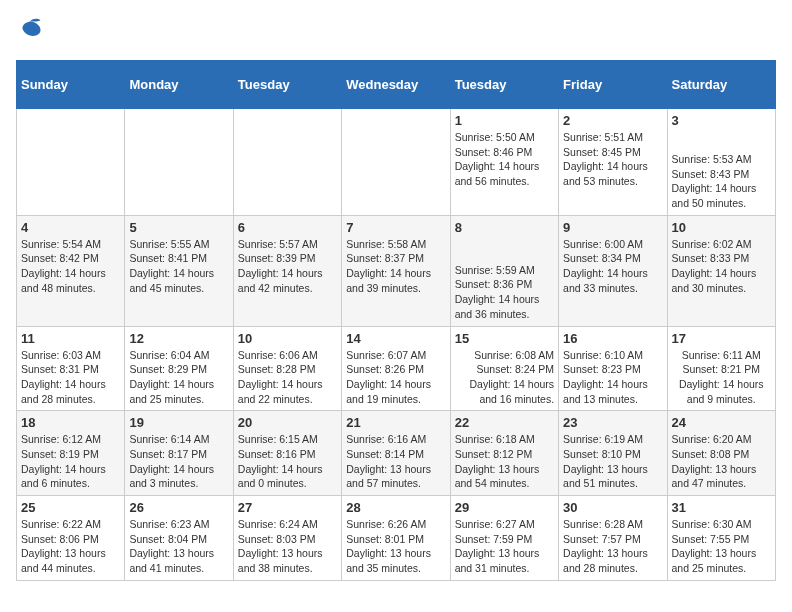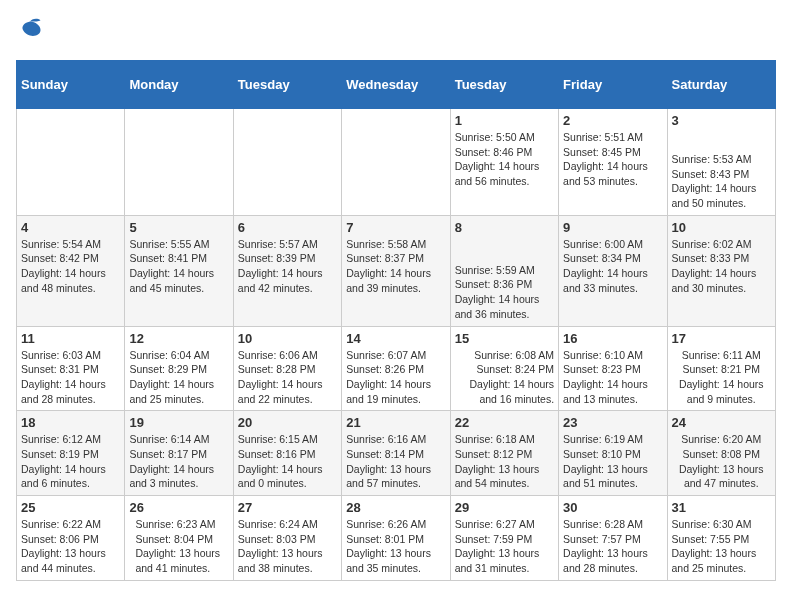--- a/index.html
+++ b/index.html
@@ -267,35 +267,35 @@
 Daylight: 13 hours and 54 minutes.</div>
         </td>
         <td>
           <span class="day-num">23</span>
           <div class="day-info" style="white-space: pre-line;">Sunrise: 6:19 AM
 Sunset: 8:10 PM
 Daylight: 13 hours and 51 minutes.</div>
         </td>
         <td>
           <span class="day-num">24</span>
-          <div class="day-info" style="white-space: pre-line; text-align: center;">Sunrise: 6:20 AM
+          <div class="day-info" style="white-space: pre-line;">Sunrise: 6:20 AM
 Sunset: 8:08 PM
 Daylight: 13 hours and 47 minutes.</div>
         </td>
       </tr>
       <tr>
         <td>
           <span class="day-num">25</span>
           <div class="day-info" style="white-space: pre-line;">Sunrise: 6:22 AM
 Sunset: 8:06 PM
 Daylight: 13 hours and 44 minutes.</div>
         </td>
         <td>
           <span class="day-num">26</span>
-          <div class="day-info" style="white-space: pre-line; margin-left: 6px;">Sunrise: 6:23 AM
+          <div class="day-info" style="white-space: pre-line;">Sunrise: 6:23 AM
 Sunset: 8:04 PM
 Daylight: 13 hours and 41 minutes.</div>
         </td>
         <td>
           <span class="day-num">27</span>
           <div class="day-info" style="white-space: pre-line;">Sunrise: 6:24 AM
 Sunset: 8:03 PM
 Daylight: 13 hours and 38 minutes.</div>
         </td>
         <td>

